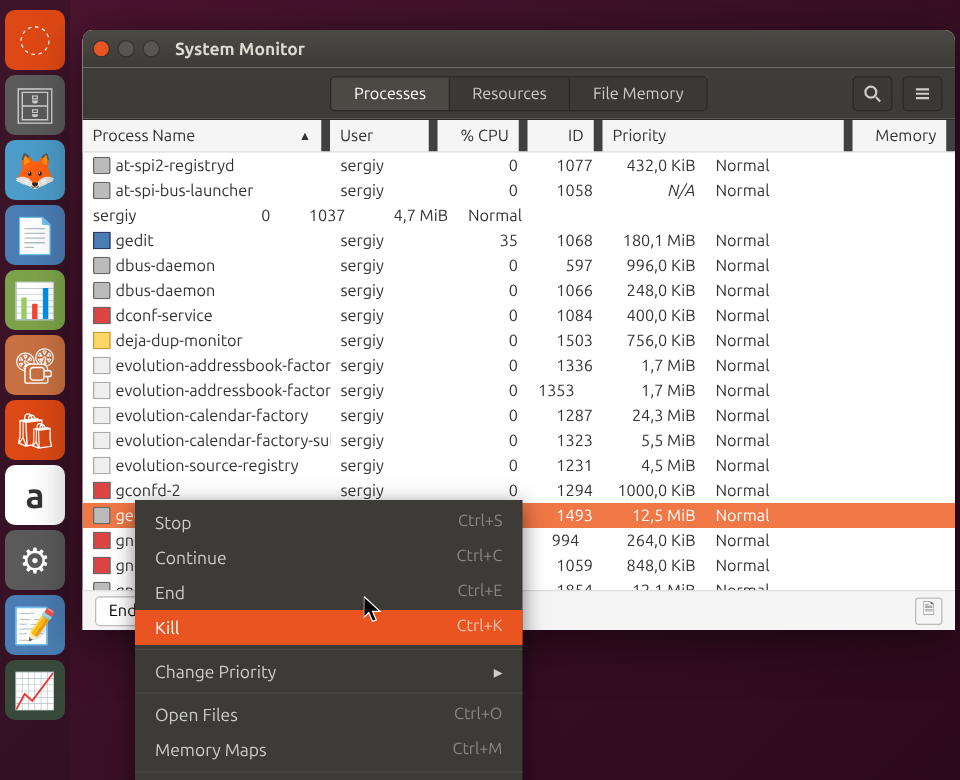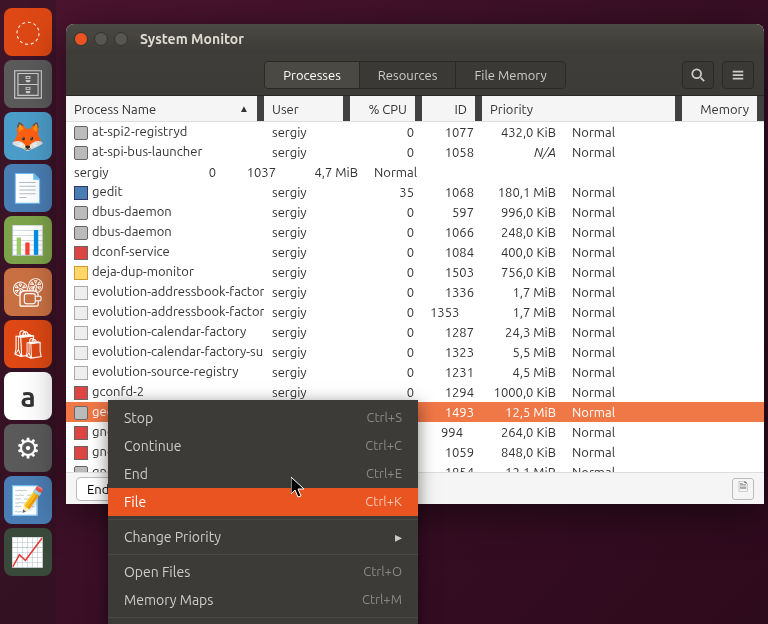--- a/index.html
+++ b/index.html
@@ -277,21 +277,21 @@
     </div>
   <div class="menu-item">
       <span>Continue</span>
       <span class="shortcut">Ctrl+C</span>
     </div>
   <div class="menu-item">
       <span>End</span>
       <span class="shortcut">Ctrl+E</span>
     </div>
   <div class="menu-item hover">
-      <span>File</span>
+      <span>Kill</span>
       <span class="shortcut">Ctrl+K</span>
     </div>
   <div class="menu-sep"></div>
   <div class="menu-item">
       <span>Change Priority</span>
       <span class="arrow">▸</span>
     </div>
   <div class="menu-sep"></div>
   <div class="menu-item">
       <span>Open Files</span>

